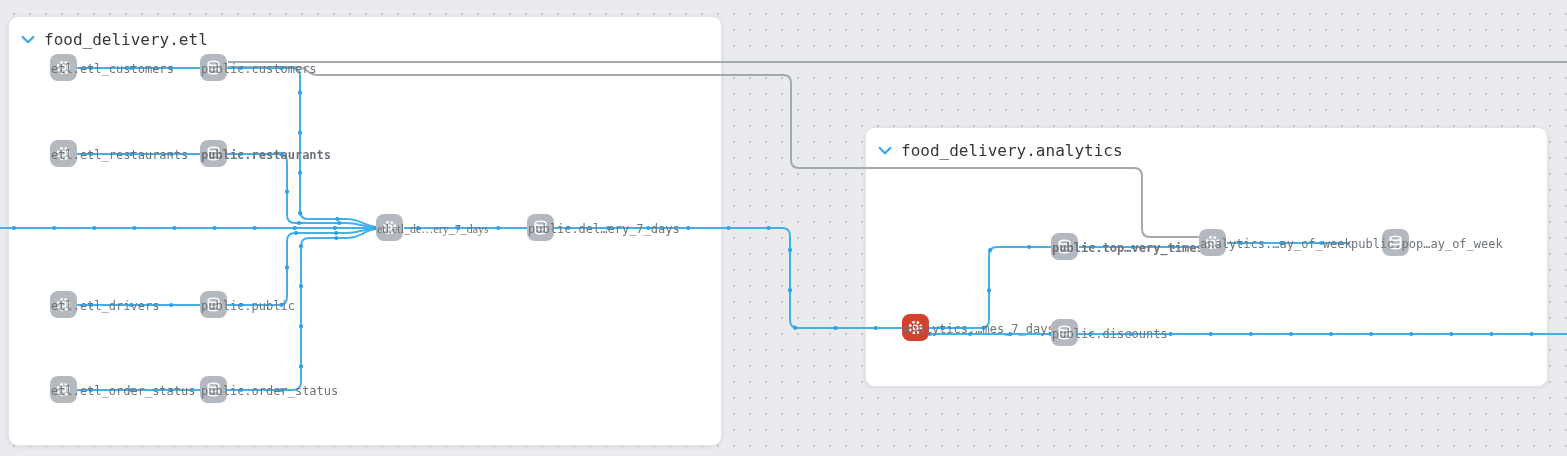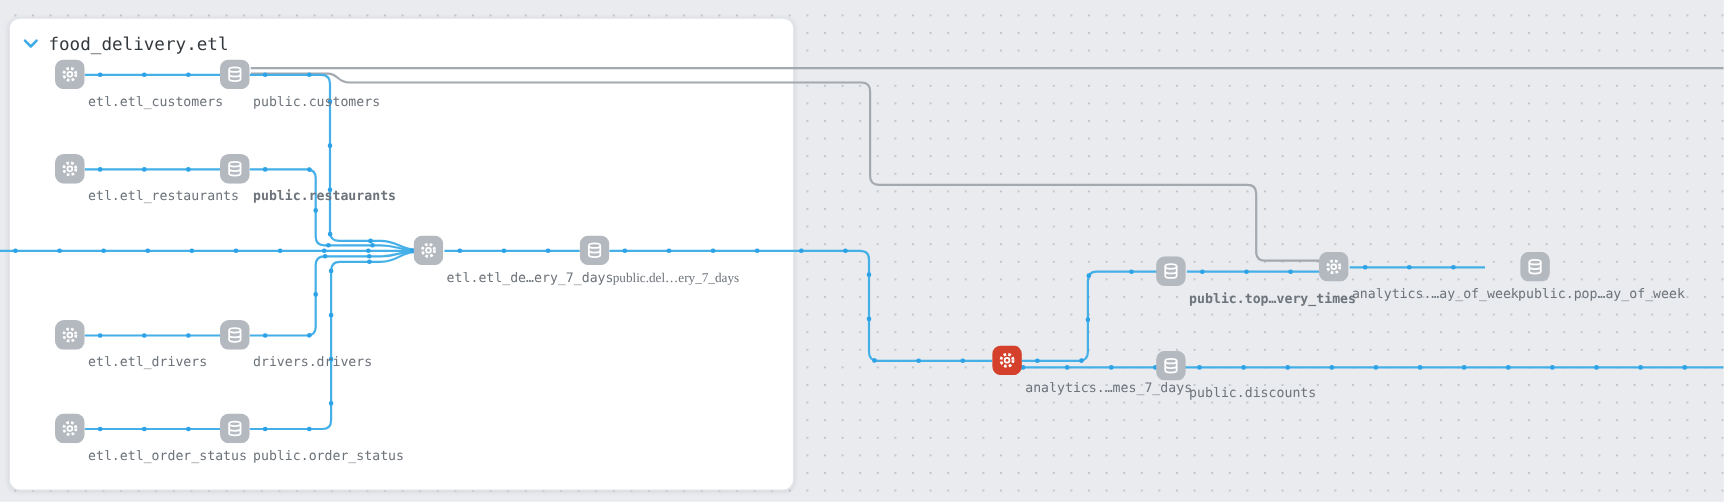--- a/index.html
+++ b/index.html
@@ -18,42 +18,49 @@
   .panel-title{font-size:16px;color:var(--title-color,#33383d);letter-spacing:0;white-space:nowrap;}
   .chev{flex:0 0 auto;margin-top:2px;}
   svg.edges{position:absolute;left:0;top:0;z-index:5;pointer-events:none;}
   .e{fill:none;stroke-width:2;stroke-linejoin:round;}
   .e-blue{stroke:var(--edge-blue,#45b0e8);}
   .e-gray{stroke:var(--edge-gray,#a4a9af);}
   .e-dots{fill:none;stroke:var(--edge-dot,#2da2e6);stroke-width:4.2;stroke-linecap:round;
           stroke-dasharray:0.1 40;stroke-dashoffset:-14;}
   .node{position:absolute;width:27px;height:27px;z-index:10;cursor:pointer;}
   .node .nlabel{
-    position:absolute;left:1px;top:31px;white-space:nowrap;font-size:12px;
+    position:absolute;left:1px;top:8px;white-space:nowrap;font-size:12px;
     color:var(--label-color,#6e747b);
-    margin-left:29px;
   }
   .icon-bg-gray{fill:var(--icon-gray,#b4b8bf);}
   .icon-bg-red{fill:var(--icon-red,#d4402c);}
   .glyph{stroke:#ffffff;fill:none;}
 </style>
 </head>
 <body>
 
 <div class="canvas">
 
   <div class="panel" style="left:8px;top:16px;width:712px;height:428px;">
     <div class="panel-header">
       <svg class="chev" width="14" height="11" viewBox="0 0 12 9">
         <polyline points="1.5,1.5 6,6 10.5,1.5" stroke="var(--chevron,#3caae4)" stroke-width="2" fill="none" stroke-linecap="round" stroke-linejoin="round"></polyline>
       </svg>
       <span class="panel-title">food_delivery.etl</span>
     </div>
   </div>
 
+  <div class="panel" style="left:865px;top:127px;width:681px;height:258px;">
+    <div class="panel-header">
+      <svg class="chev" width="14" height="11" viewBox="0 0 12 9">
+        <polyline points="1.5,1.5 6,6 10.5,1.5" stroke="var(--chevron,#3caae4)" stroke-width="2" fill="none" stroke-linecap="round" stroke-linejoin="round"></polyline>
+      </svg>
+      <span class="panel-title">food_delivery.analytics</span>
+    </div>
+  </div>
 
   <svg class="edges" width="1567" height="456" viewBox="0 0 1567 456">
 
     <path class="e e-gray" d="M228,62 H1567"></path>
     <path class="e e-gray" d="M228,67 H298 C308,67 306,75 318,75 H783 Q791,75 791,83 V160 Q791,168 799,168 H1134 Q1142,168 1142,176 V229 Q1142,237 1150,237 H1200"></path>
 
     <path class="e e-blue" d="M77,68 H200"></path>
     <path class="e e-blue" d="M227,68 H292 Q300,68 300,76 V211 Q300,219 308,219 H346 C362,219 364,227 378,227"></path>
     <path class="e e-blue" d="M77,154 H200"></path>
     <path class="e e-blue" d="M227,154 H279 Q287,154 287,162 V215 Q287,223 295,223 H346 C360,223 362,227 378,228"></path>
@@ -117,30 +124,30 @@
 
   <div class="node" style="left:200px;top:140px;font-weight:bold;">
     <svg width="27" height="27" viewBox="0 0 27 27">
       <rect class="icon-bg-gray" x="0" y="0" width="27" height="27" rx="8"></rect>
       <ellipse class="glyph" cx="13.5" cy="9.3" rx="5.2" ry="2.1" stroke-width="1.6"></ellipse>
       <path class="glyph" stroke-width="1.6" d="M8.3,9.3 V17.6 A5.2,2.1 0 0 0 18.7,17.6 V9.3 M8.3,13.5 A5.2,2.1 0 0 0 18.7,13.5"></path>
     </svg>
     <span class="nlabel">public.restaurants</span>
   </div>
 
-  <div class="node" style="left:376px;top:214px;">
+  <div class="node" style="left:376px;top:214px;font-family:Liberation Serif, serif;">
     <svg width="27" height="27" viewBox="0 0 27 27">
       <rect class="icon-bg-gray" x="0" y="0" width="27" height="27" rx="8"></rect>
       <circle class="glyph" cx="13.5" cy="13.5" r="5.5" stroke-width="2.5" stroke-dasharray="2.4 2.0"></circle>
       <circle class="glyph" cx="13.5" cy="13.5" r="2.2" stroke-width="1.6"></circle>
     </svg>
     <span class="nlabel">etl.etl_de…ery_7_days</span>
   </div>
 
-  <div class="node" style="left:527px;top:214px;font-family:Liberation Serif, serif;">
+  <div class="node" style="left:527px;top:214px;">
     <svg width="27" height="27" viewBox="0 0 27 27">
       <rect class="icon-bg-gray" x="0" y="0" width="27" height="27" rx="8"></rect>
       <ellipse class="glyph" cx="13.5" cy="9.3" rx="5.2" ry="2.1" stroke-width="1.6"></ellipse>
       <path class="glyph" stroke-width="1.6" d="M8.3,9.3 V17.6 A5.2,2.1 0 0 0 18.7,17.6 V9.3 M8.3,13.5 A5.2,2.1 0 0 0 18.7,13.5"></path>
     </svg>
     <span class="nlabel">public.del…ery_7_days</span>
   </div>
 
   <div class="node" style="left:50px;top:291px;border-radius:13px;">
     <svg width="27" height="27" viewBox="0 0 27 27">
@@ -150,21 +157,21 @@
     </svg>
     <span class="nlabel">etl.etl_drivers</span>
   </div>
 
   <div class="node" style="left:200px;top:291px;">
     <svg width="27" height="27" viewBox="0 0 27 27">
       <rect class="icon-bg-gray" x="0" y="0" width="27" height="27" rx="8"></rect>
       <ellipse class="glyph" cx="13.5" cy="9.3" rx="5.2" ry="2.1" stroke-width="1.6"></ellipse>
       <path class="glyph" stroke-width="1.6" d="M8.3,9.3 V17.6 A5.2,2.1 0 0 0 18.7,17.6 V9.3 M8.3,13.5 A5.2,2.1 0 0 0 18.7,13.5"></path>
     </svg>
-    <span class="nlabel">drivers.drivers</span>
+    <span class="nlabel">public.public</span>
   </div>
 
   <div class="node" style="left:50px;top:376px;">
     <svg width="27" height="27" viewBox="0 0 27 27">
       <rect class="icon-bg-gray" x="0" y="0" width="27" height="27" rx="8"></rect>
       <circle class="glyph" cx="13.5" cy="13.5" r="5.5" stroke-width="2.5" stroke-dasharray="2.4 2.0"></circle>
       <circle class="glyph" cx="13.5" cy="13.5" r="2.2" stroke-width="1.6"></circle>
     </svg>
     <span class="nlabel">etl.etl_order_status</span>
   </div>

